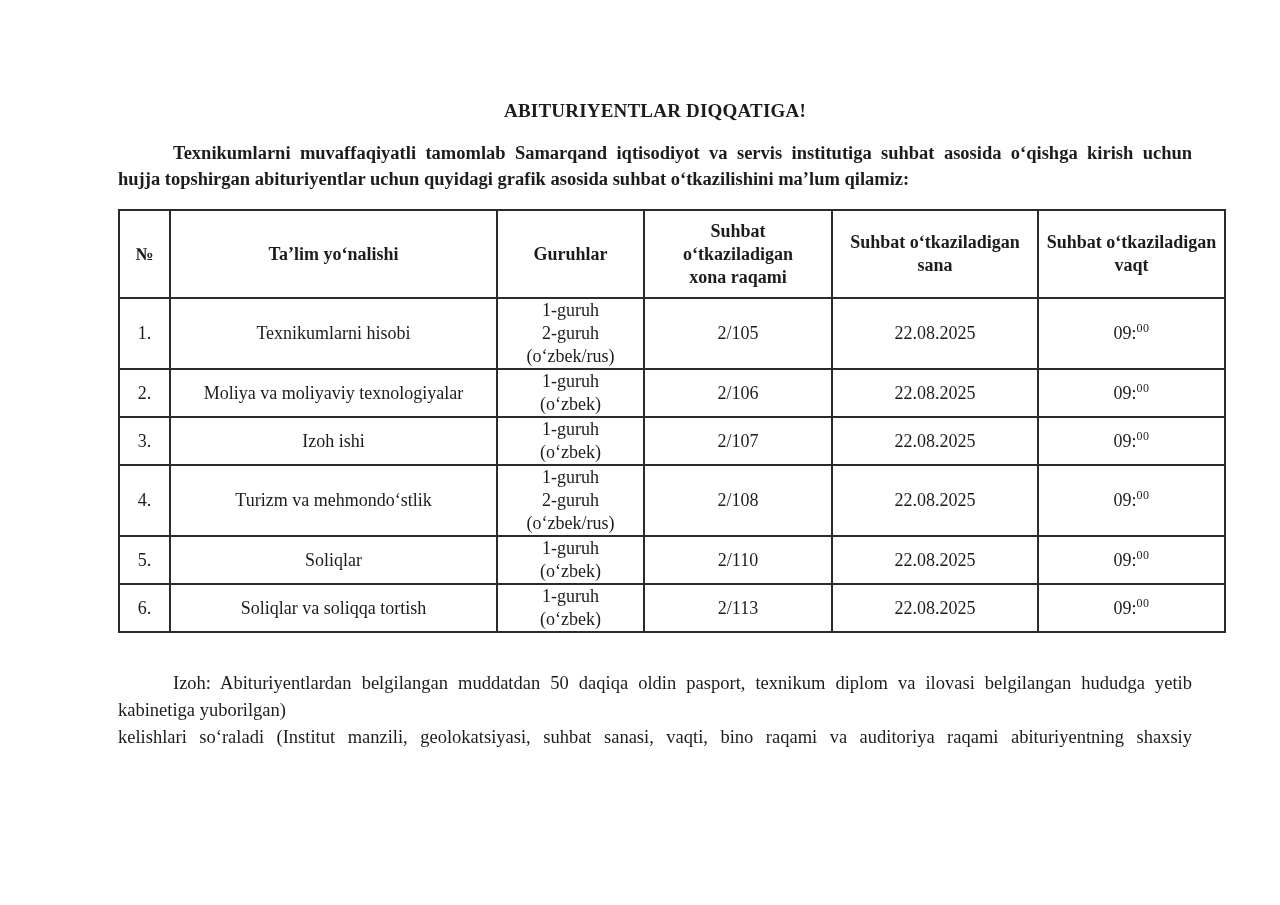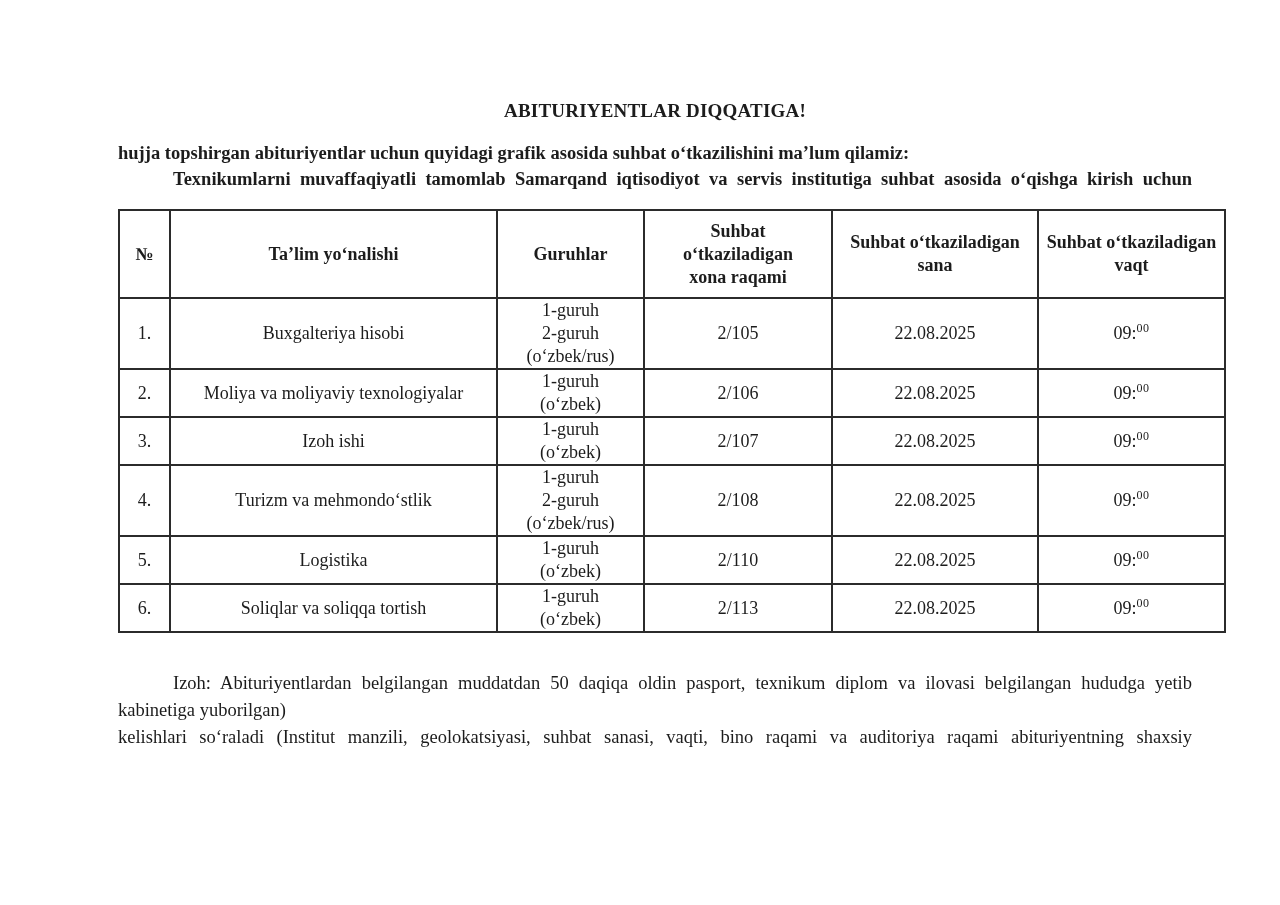--- a/index.html
+++ b/index.html
@@ -78,22 +78,22 @@
   }
 </style>
 </head>
 <body>
 
 <div class="page">
 
   <h1 class="title">ABITURIYENTLAR DIQQATIGA!</h1>
 
   <div class="para bold intro">
+    <div class="line jfull indent">Texnikumlarni muvaffaqiyatli tamomlab Samarqand iqtisodiyot va servis institutiga suhbat asosida oʻqishga kirish uchun</div>
     <div class="line">hujja topshirgan abituriyentlar uchun quyidagi grafik asosida suhbat oʻtkazilishini ma’lum qilamiz:</div>
-    <div class="line jfull indent">Texnikumlarni muvaffaqiyatli tamomlab Samarqand iqtisodiyot va servis institutiga suhbat asosida oʻqishga kirish uchun</div>
   </div>
 
   <table class="schedule">
     <colgroup>
       <col style="width:51px">
       <col style="width:327px">
       <col style="width:147px">
       <col style="width:188px">
       <col style="width:206px">
       <col style="width:187px">
@@ -108,21 +108,21 @@
 xona raqami</th>
         <th>Suhbat oʻtkaziladigan
 sana</th>
         <th>Suhbat oʻtkaziladigan
 vaqt</th>
       </tr>
     </thead>
     <tbody>
       <tr>
         <td>1.</td>
-        <td>Buxgalteriya hisobi</td>
+        <td>Texnikumlarni hisobi</td>
         <td>1-guruh
 2-guruh
 (oʻzbek/rus)</td>
         <td>2/105</td>
         <td>22.08.2025</td>
         <td class="time-cell"><span>09:</span><sup>00</sup></td>
       </tr>
       <tr>
         <td>2.</td>
         <td>Moliya va moliyaviy texnologiyalar</td>
@@ -146,21 +146,21 @@
         <td>Turizm va mehmondoʻstlik</td>
         <td>1-guruh
 2-guruh
 (oʻzbek/rus)</td>
         <td>2/108</td>
         <td>22.08.2025</td>
         <td class="time-cell"><span>09:</span><sup>00</sup></td>
       </tr>
       <tr>
         <td>5.</td>
-        <td>Logistika</td>
+        <td>Soliqlar</td>
         <td>1-guruh
 (oʻzbek)</td>
         <td>2/110</td>
         <td>22.08.2025</td>
         <td class="time-cell"><span>09:</span><sup>00</sup></td>
       </tr>
       <tr>
         <td>6.</td>
         <td>Soliqlar va soliqqa tortish</td>
         <td>1-guruh

